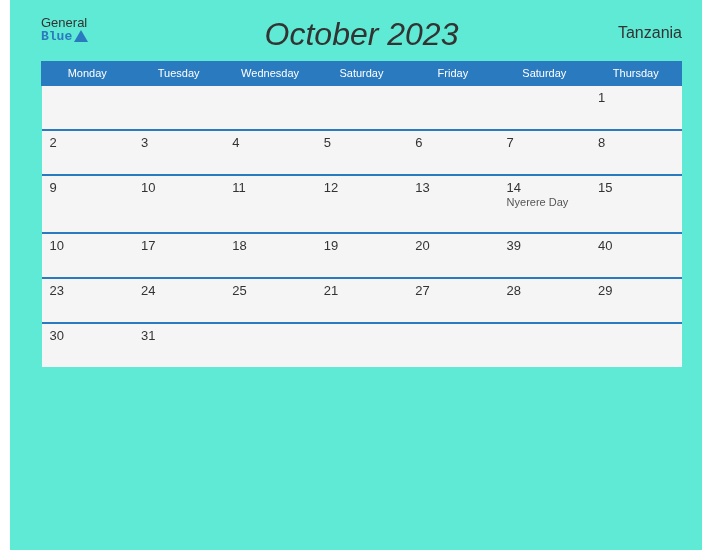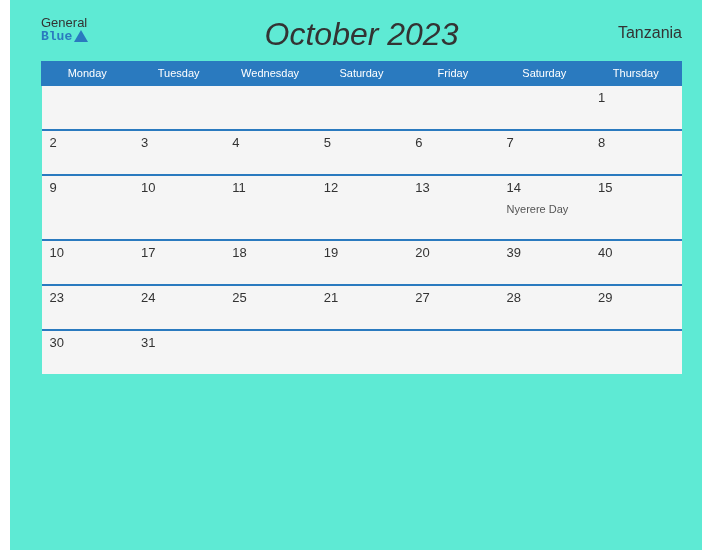--- a/index.html
+++ b/index.html
@@ -105,21 +105,21 @@
     }
     .day-number {
       display: block;
       font-size: 13px;
       color: #333;
     }
     .holiday-label {
       display: block;
       font-size: 11px;
       color: #555;
-      margin-top: 8px;
+      margin-top: 1px;
     }
   </style>
 </head>
 <body>
 
 <div class="calendar-wrapper">
   <div class="header">
     <div class="logo">
       <span class="logo-general">General</span>
       <div class="logo-line">

